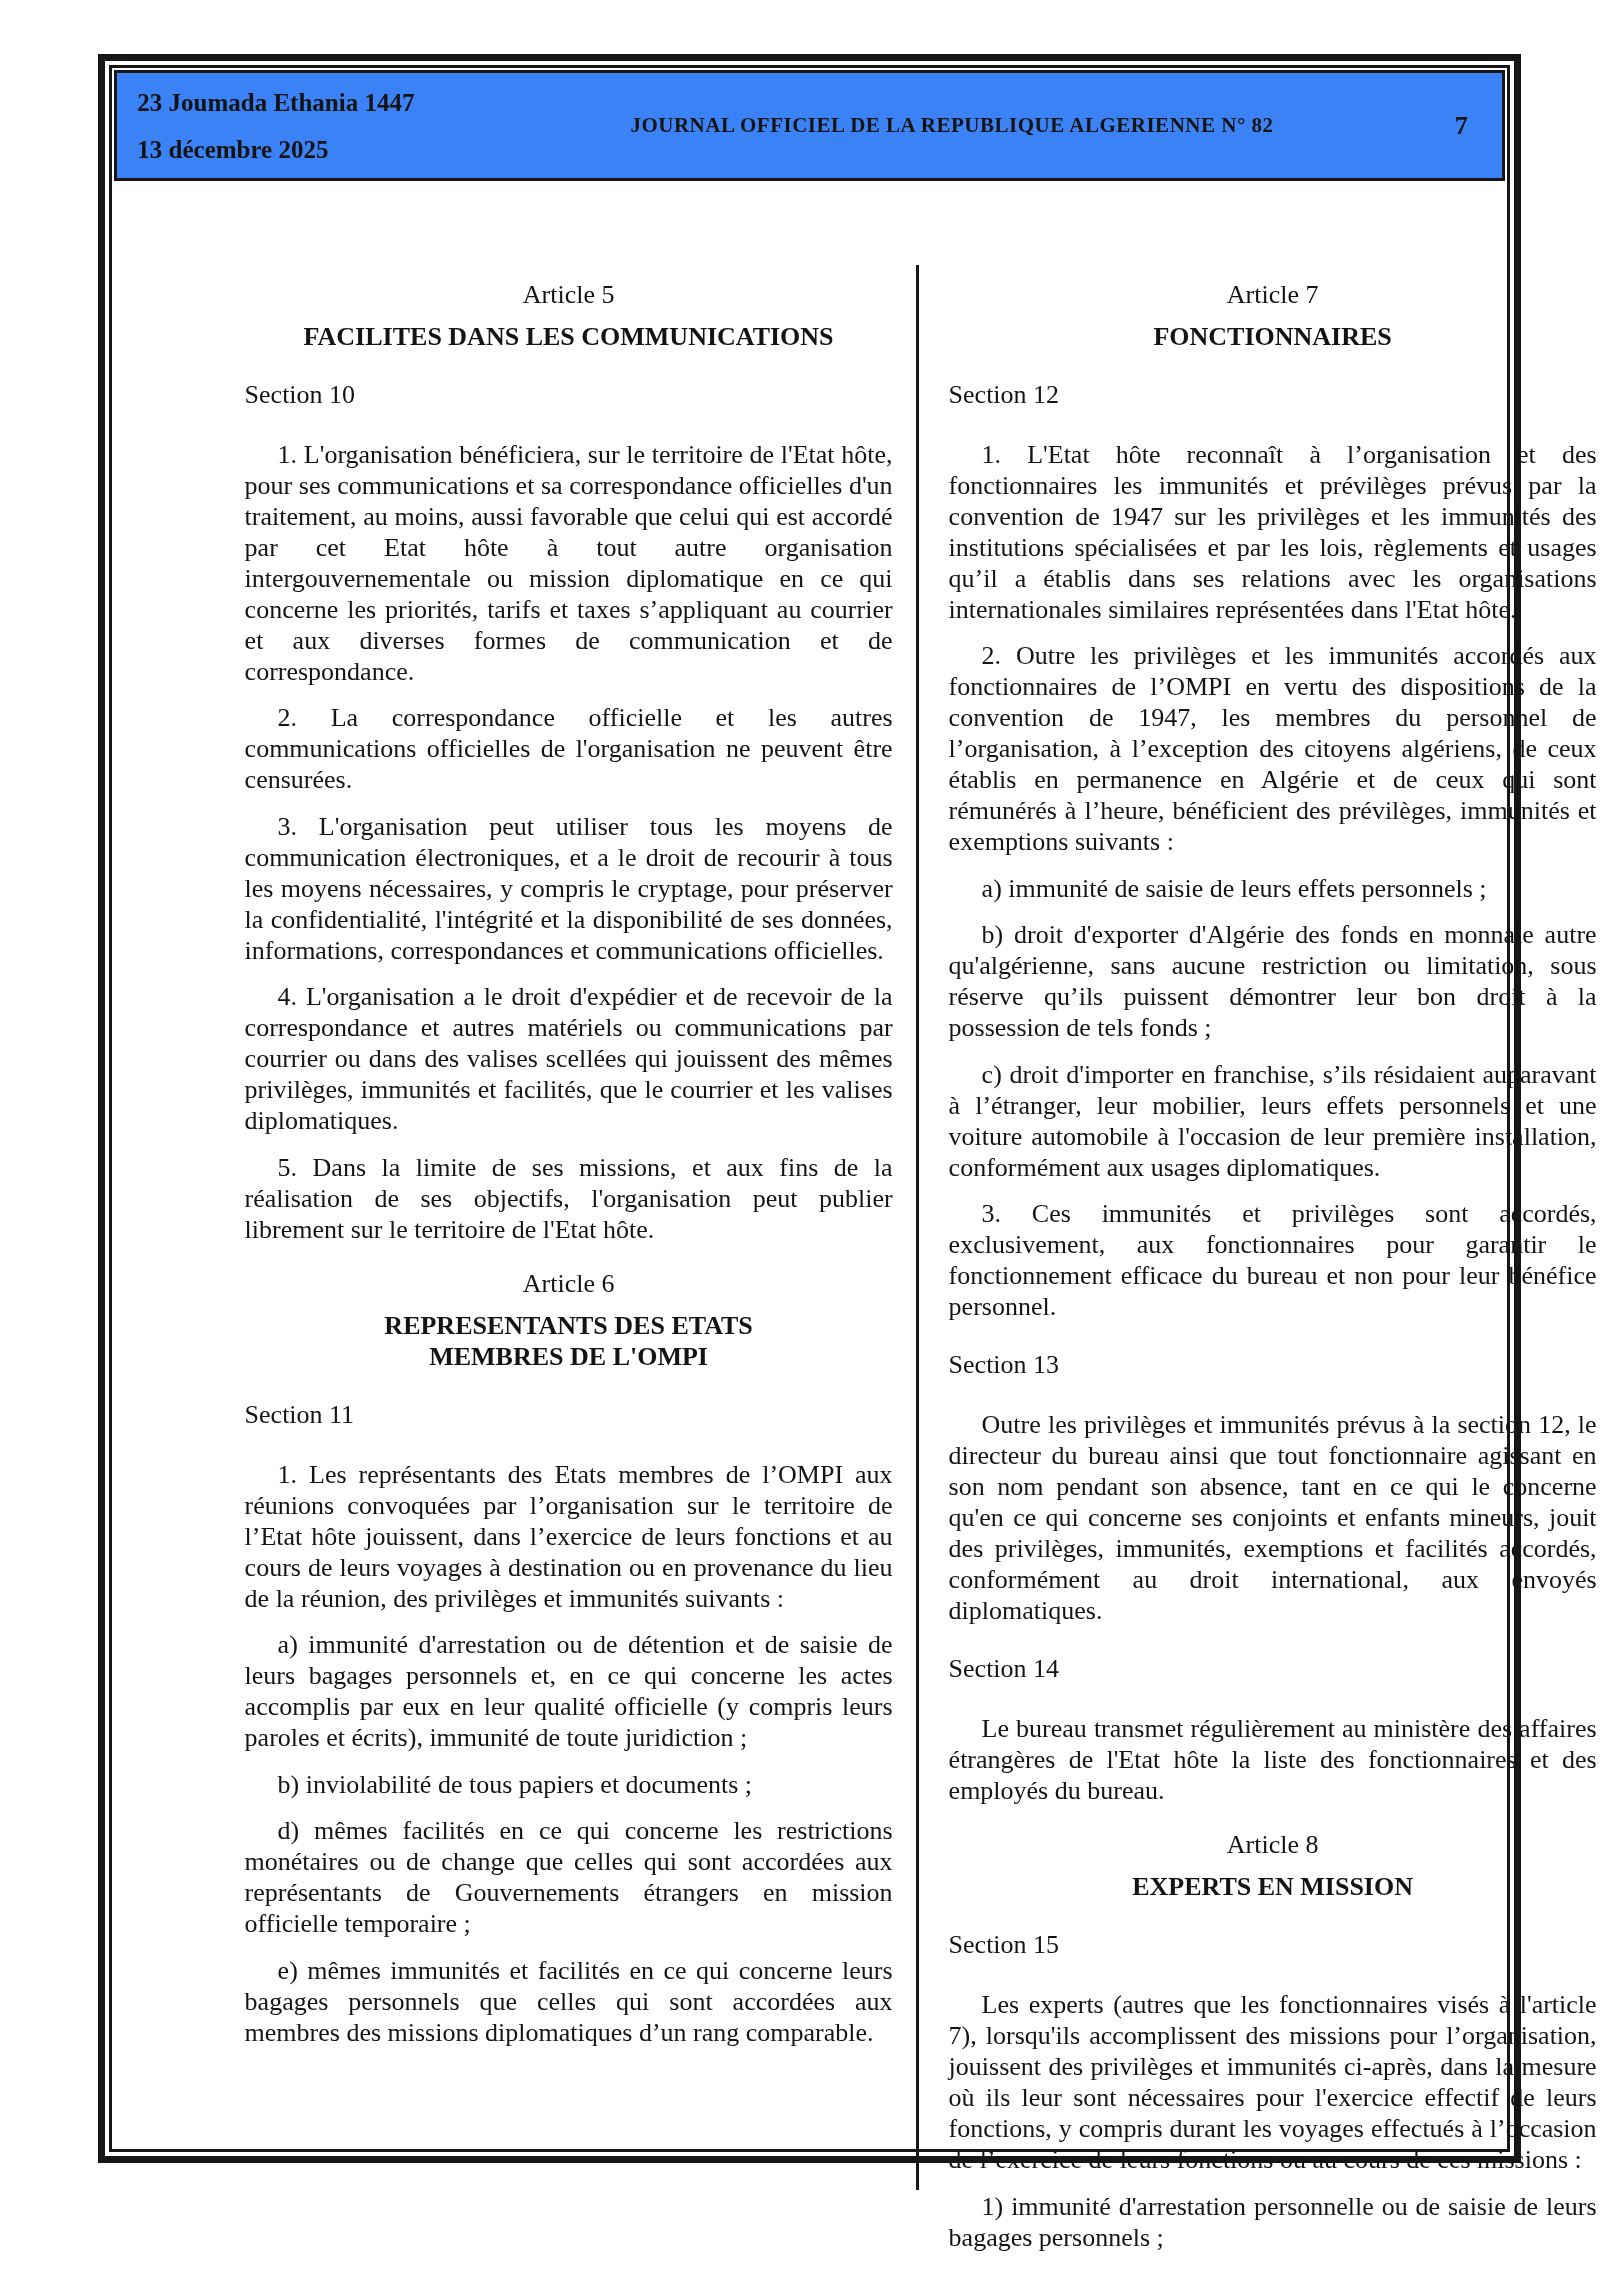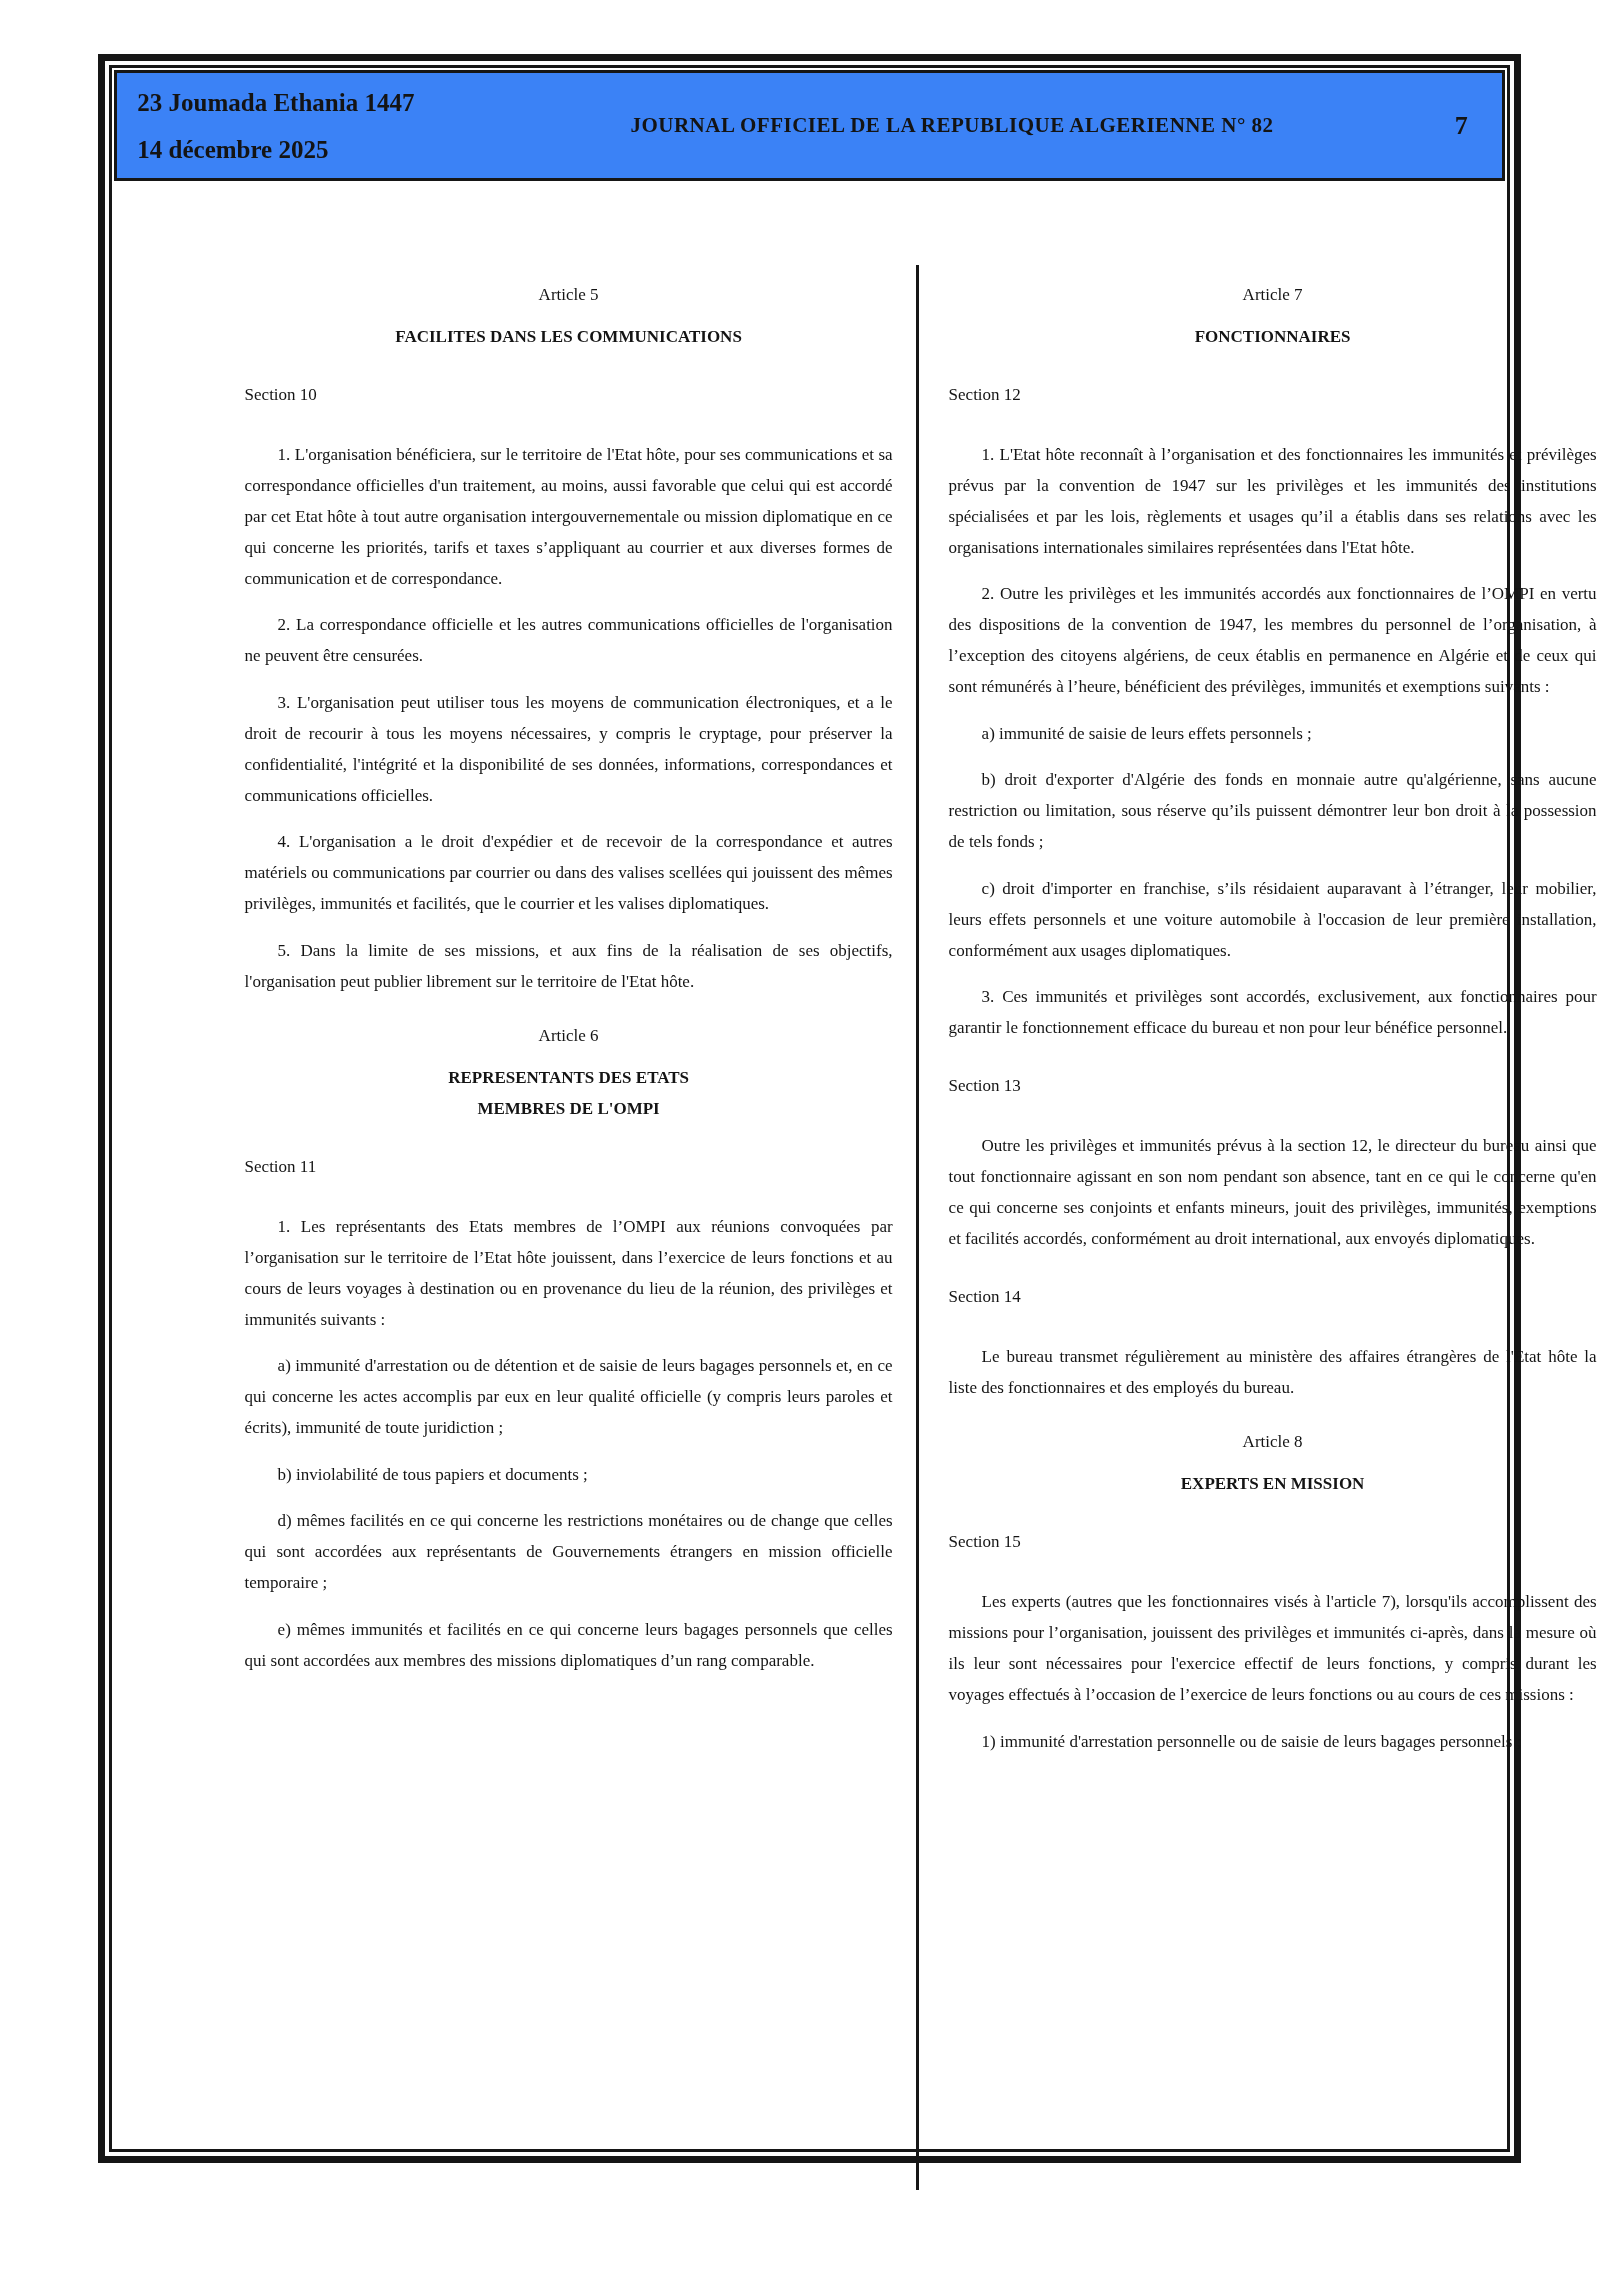--- a/index.html
+++ b/index.html
@@ -26,40 +26,40 @@
   .header-title{
     flex:1;text-align:center;font-weight:700;font-size:21px;letter-spacing:0.5px;
   }
   .header-page{
     width:81px;text-align:right;padding-right:34px;font-weight:700;font-size:26px;
   }
   .col-divider{
     position:absolute;left:804px;top:197px;width:3.6px;height:1925px;background:#161616;
   }
   .column{
-    position:absolute;top:206px;width:648px;font-size:17px;line-height:31px;
+    position:absolute;top:206px;width:648px;font-size:26px;line-height:31px;
   }
   .column-left{left:133px;}
   .column-right{left:837px;}
   .b-article{ text-align:center; margin:23.5px 0 11px; }
   .b-article:first-child{ margin-top:5.4px; }
   .b-title{ text-align:center; font-weight:700; margin:0 0 7.2px; white-space:pre-line; }
   .b-section{ margin:27px 0 29px; }
   .b-para{ text-align:justify; text-indent:33px; margin:0 0 15.4px; }
 </style>
 </head>
 <body>
 
 <div class="frame-outer">
   <div class="frame-inner">
 
     <div class="header-band">
       <div class="header-dates">
         <div>23 Joumada Ethania 1447</div>
-        <div>14 décembre 2025</div>
+        <div>13 décembre 2025</div>
       </div>
       <div class="header-title">JOURNAL OFFICIEL DE LA REPUBLIQUE ALGERIENNE N° 82</div>
       <div class="header-page">7</div>
     </div>
 
     <div class="col-divider"></div>
 
     <div class="column column-left">
         <div class="b-article">Article 5</div>
         <div class="b-title">FACILITES DANS LES COMMUNICATIONS</div>

